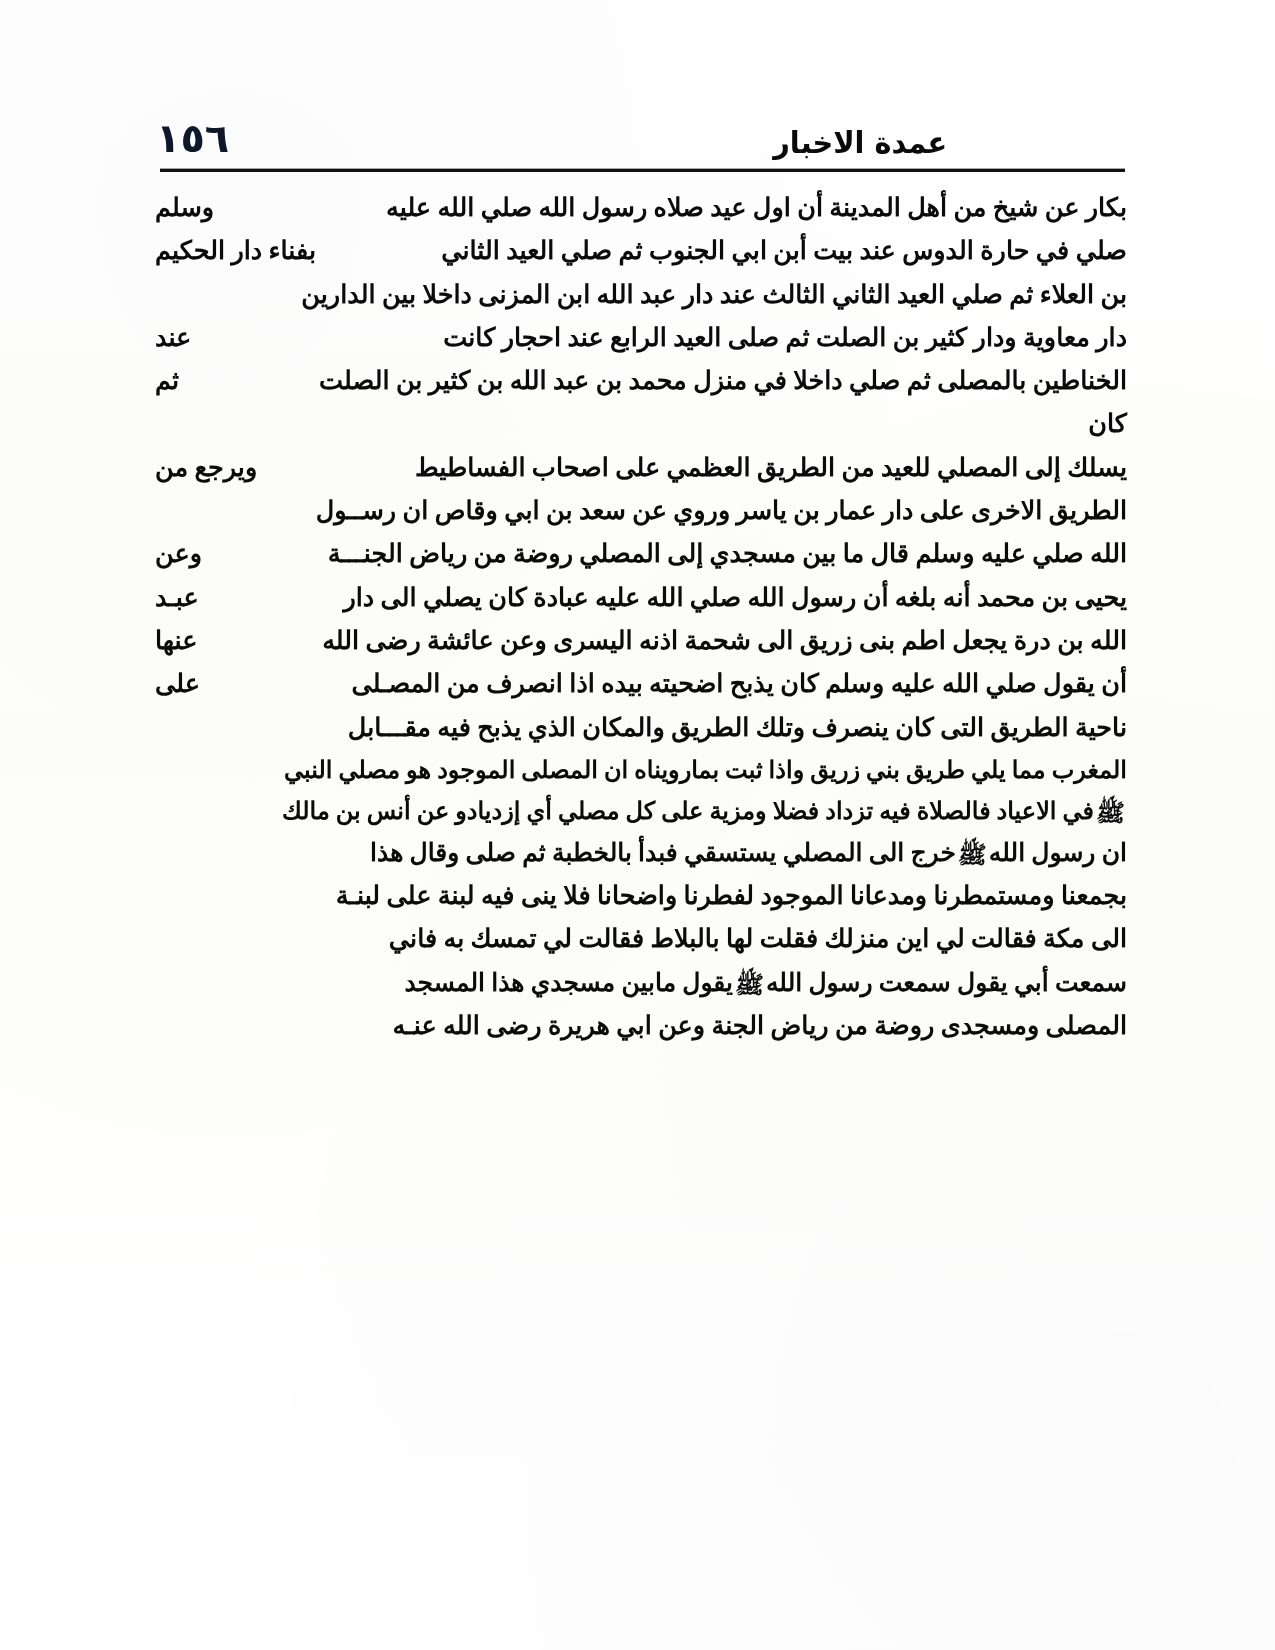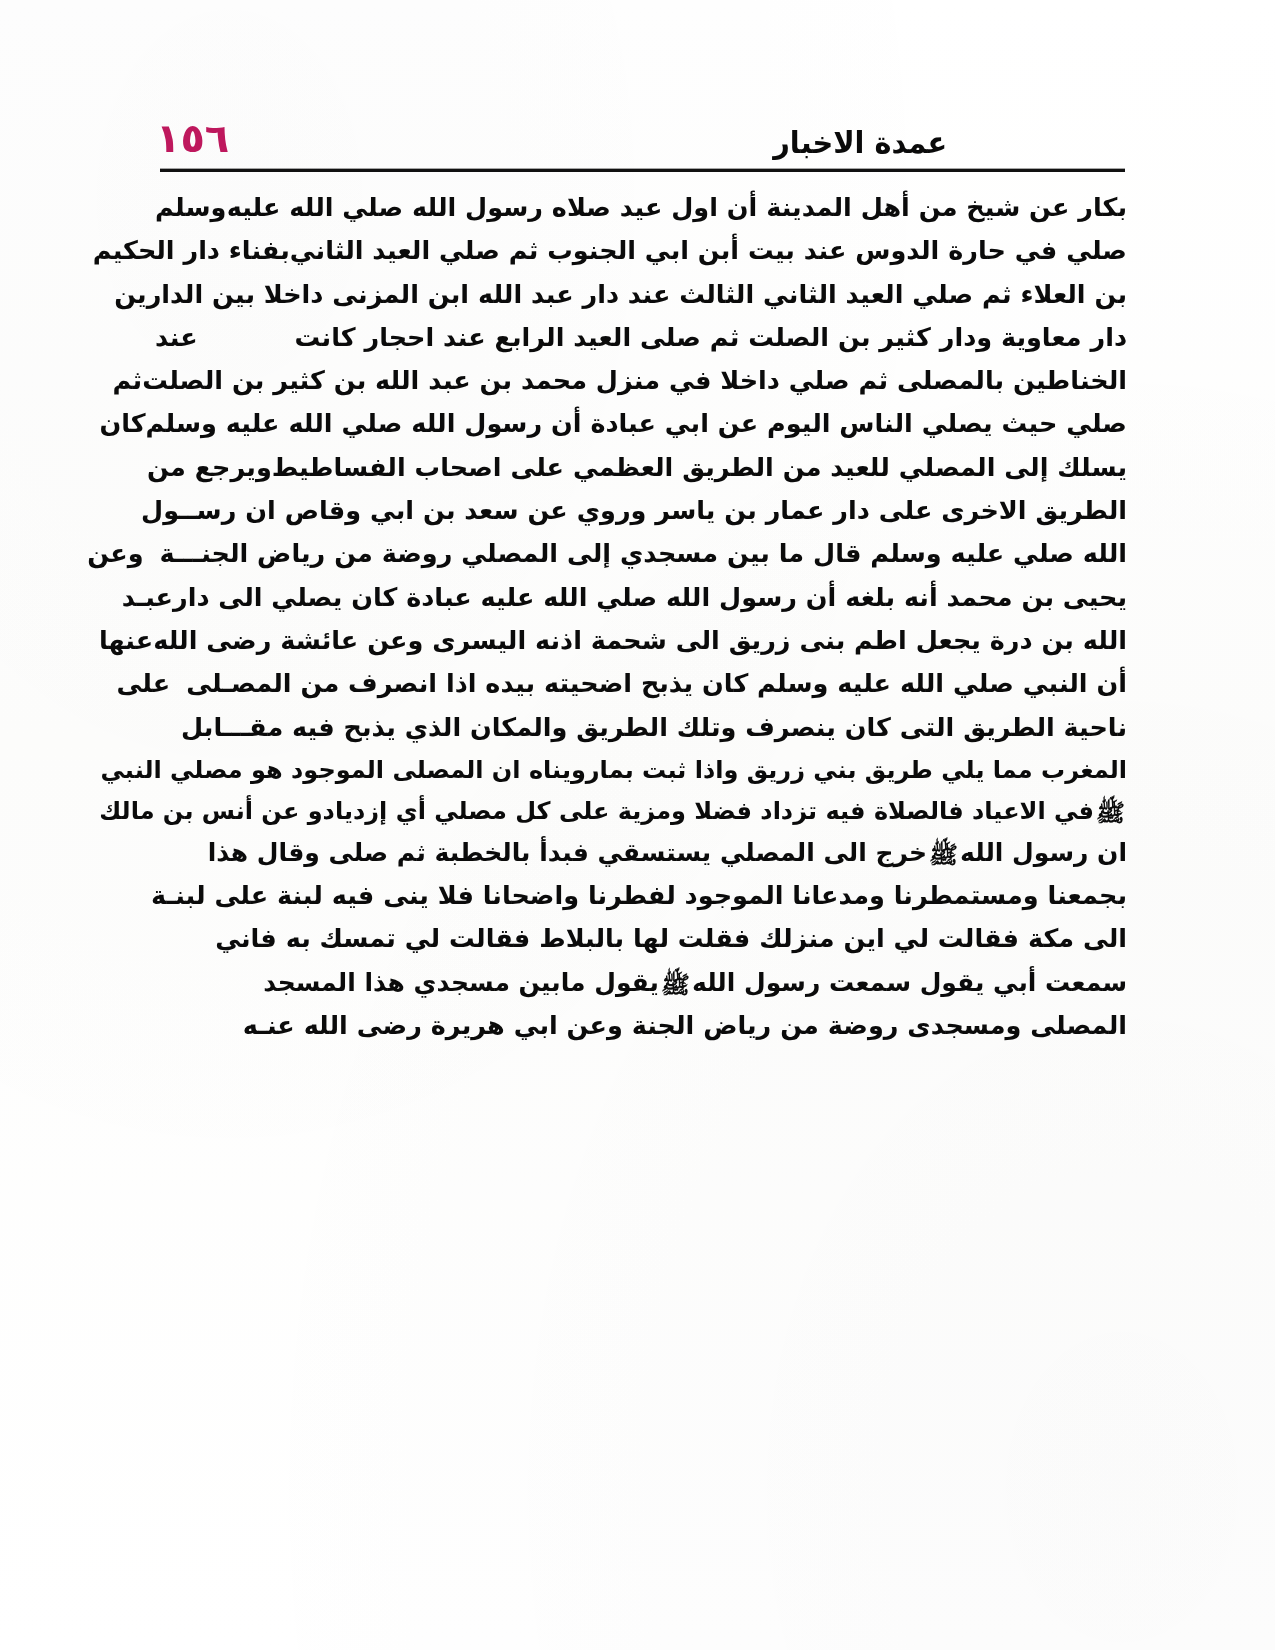--- a/index.html
+++ b/index.html
@@ -56,21 +56,21 @@
     margin-right:178px;
     line-height:1;
     white-space:nowrap;
     transform:scaleX(0.96);
     transform-origin:right bottom;
   }
   .page-number{
     font-family:"DejaVu Sans", sans-serif;
     font-size:40px;
     font-weight:700;
-    color:#be185d;
+    color:#0f172a;
     line-height:1;
     margin-left:6px;
     letter-spacing:2px;
   }
 
   
   .header-rule{
     position:absolute;
     top:169px;
     right:150px;
@@ -141,21 +141,21 @@
     font-weight:700;
     line-height:0.9;
     display:inline-block;
     transform:translateY(2px);
     padding:0 2px;
   }
 
   
   .kashida{ letter-spacing:0;margin-left:16px; }
 
-  .w{ display:inline-block; }
+  .w{ display:inline-block;font-family:Liberation Serif, serif; }
 
 </style>
 </head>
 <body>
 
 <div class="page">
   <div class="scan-tint"></div>
 
   <div class="header-zone">
     <div class="header-inner">
@@ -186,21 +186,20 @@
       <span class="w">دار معاوية ودار كثير بن الصلت ثم صلى العيد الرابع عند احجار كانت</span>
       <span class="w">عند</span>
     </div>
 
     <div class="line justify">
       <span class="w">الخناطين بالمصلى ثم صلي داخلا في منزل محمد بن عبد الله بن كثير بن الصلت</span>
       <span class="w">ثم</span>
     </div>
 
     <div class="line justify">
-      <span class="w">صلي حيث يصلي الناس اليوم عن ابي عبادة أن رسول الله صلي الله عليه وسلم</span>
       <span class="w">كان</span>
     </div>
 
     <div class="line justify">
       <span class="w">يسلك إلى المصلي للعيد من الطريق العظمي على اصحاب الفساطيط</span>
       <span class="w">ويرجع من</span>
     </div>
 
     <div class="line">
       <span class="w kashida">الطريق الاخرى على دار عمار بن ياسر وروي عن سعد بن ابي وقاص ان رســول</span>
@@ -215,21 +214,21 @@
       <span class="w">يحيى بن محمد أنه بلغه أن رسول الله صلي الله عليه عبادة كان يصلي الى دار</span>
       <span class="w">عبـد</span>
     </div>
 
     <div class="line justify">
       <span class="w">الله بن درة يجعل اطم بنى زريق الى شحمة اذنه اليسرى وعن عائشة رضى الله</span>
       <span class="w">عنها</span>
     </div>
 
     <div class="line justify">
-      <span class="w kashida">أن النبي صلي الله عليه وسلم كان يذبح اضحيته بيده اذا انصرف من المصـلى</span>
+      <span class="w kashida">أن يقول صلي الله عليه وسلم كان يذبح اضحيته بيده اذا انصرف من المصـلى</span>
       <span class="w">على</span>
     </div>
 
     <div class="line">
       <span class="w kashida">ناحية الطريق التى كان ينصرف وتلك الطريق والمكان الذي يذبح فيه مقـــابل</span>
     </div>
 
     <div class="line dense">
       <span class="w">المغرب مما يلي طريق بني زريق واذا ثبت بمارويناه ان المصلى الموجود هو مصلي النبي</span>
     </div>

